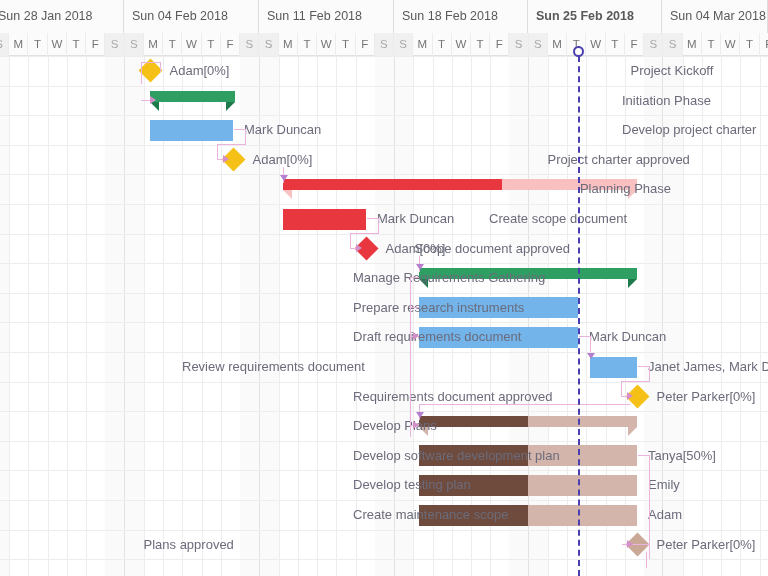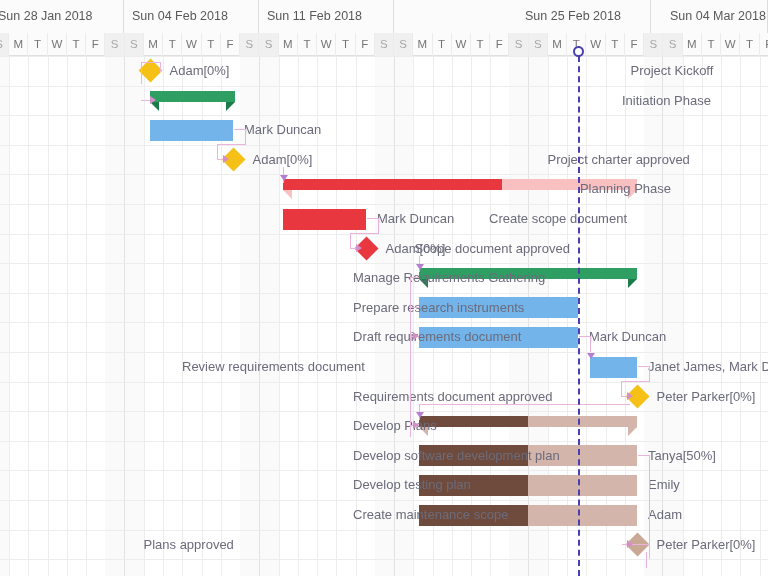--- a/index.html
+++ b/index.html
@@ -172,21 +172,22 @@
       <div class="hline" style="top: 444px;"></div>
       <div class="hline" style="top: 474px;"></div>
       <div class="hline" style="top: 503px;"></div>
     </div>
 
   <div class="hdr">
     <div class="wk-row" id="wk-row">
         <div class="wk" style="left: -10px; width: 134px; color: rgb(89, 89, 89);"><span>Sun 28 Jan 2018</span></div>
         <div class="wk" style="left: 124px; width: 135px; color: rgb(89, 89, 89);"><span>Sun 04 Feb 2018</span></div>
         <div class="wk" style="left: 259px; width: 135px; color: rgb(89, 89, 89);"><span>Sun 11 Feb 2018</span></div>
-        <div class="wk" style="left: 517px; width: 134px; color: rgb(89, 89, 89);"><span>Sun 25 Feb 2018</span></div>
+        <div class="wk" style="left: 394px; width: 134px; color: rgb(89, 89, 89);"><span>Sun 18 Feb 2018</span></div>
+        <div class="wk" style="left: 528px; width: 134px; color: rgb(89, 89, 89); font-weight: bold;"><span>Sun 25 Feb 2018</span></div>
         <div class="wk" style="left: 662px; width: 106px; color: rgb(89, 89, 89);"><span>Sun 04 Mar 2018</span></div>
       </div>
     <div class="day-row" id="day-row">
         <div class="day we" style="left: -10px; width: 19.24px;"><span>S</span></div>
         <div class="day" style="left: 9.24px; width: 19.24px;"><span>M</span></div>
         <div class="day" style="left: 28.48px; width: 19.24px;"><span>T</span></div>
         <div class="day" style="left: 47.72px; width: 19.24px;"><span>W</span></div>
         <div class="day" style="left: 66.96px; width: 19.24px;"><span>T</span></div>
         <div class="day" style="left: 86.2px; width: 19.24px;"><span>F</span></div>
         <div class="day we" style="left: 105.44px; width: 19.24px;"><span>S</span></div>
@@ -239,20 +240,21 @@
           <div class="sprog" style="width: 100%; background: rgb(46, 158, 99);"></div>
           <div class="cap l" style="left: 0px; border-top: 9px solid rgb(29, 122, 74);"></div>
           <div class="cap r" style="right: 0px; border-top: 9px solid rgb(29, 122, 74);"></div>
         </div>
         <div class="rlabel" style="width: 146px; color: rgb(107, 107, 123);">Initiation Phase</div>
       </div>
       <div class="row" style="top: 115.2px;">
         <div class="bar" style="left: 150px; width: 83px; background: rgb(115, 180, 234);">
           <div class="prog" style="width: 100%; background: rgb(115, 180, 234);"></div>
         </div>
+        <div class="rlabel" style="width: 146px; color: rgb(107, 107, 123);">Develop project charter</div>
         <div class="res" style="left: 237px; color: rgb(107, 107, 123);">Mark Duncan</div>
       </div>
       <div class="row" style="top: 144.8px;">
         <div class="ms" style="left: 224.5px; background: rgb(245, 193, 22);"></div>
         <div class="rlabel" style="width: 220.5px; color: rgb(107, 107, 123);">Project charter approved</div>
         <div class="res" style="left: 245.5px; color: rgb(107, 107, 123);">Adam[0%]</div>
       </div>
       <div class="row" style="top: 174.4px; text-align: center;">
         <div class="sum" style="left: 283px; width: 354px;">
           <div class="srem" style="width: 38%; background: rgb(249, 192, 194);"></div>

